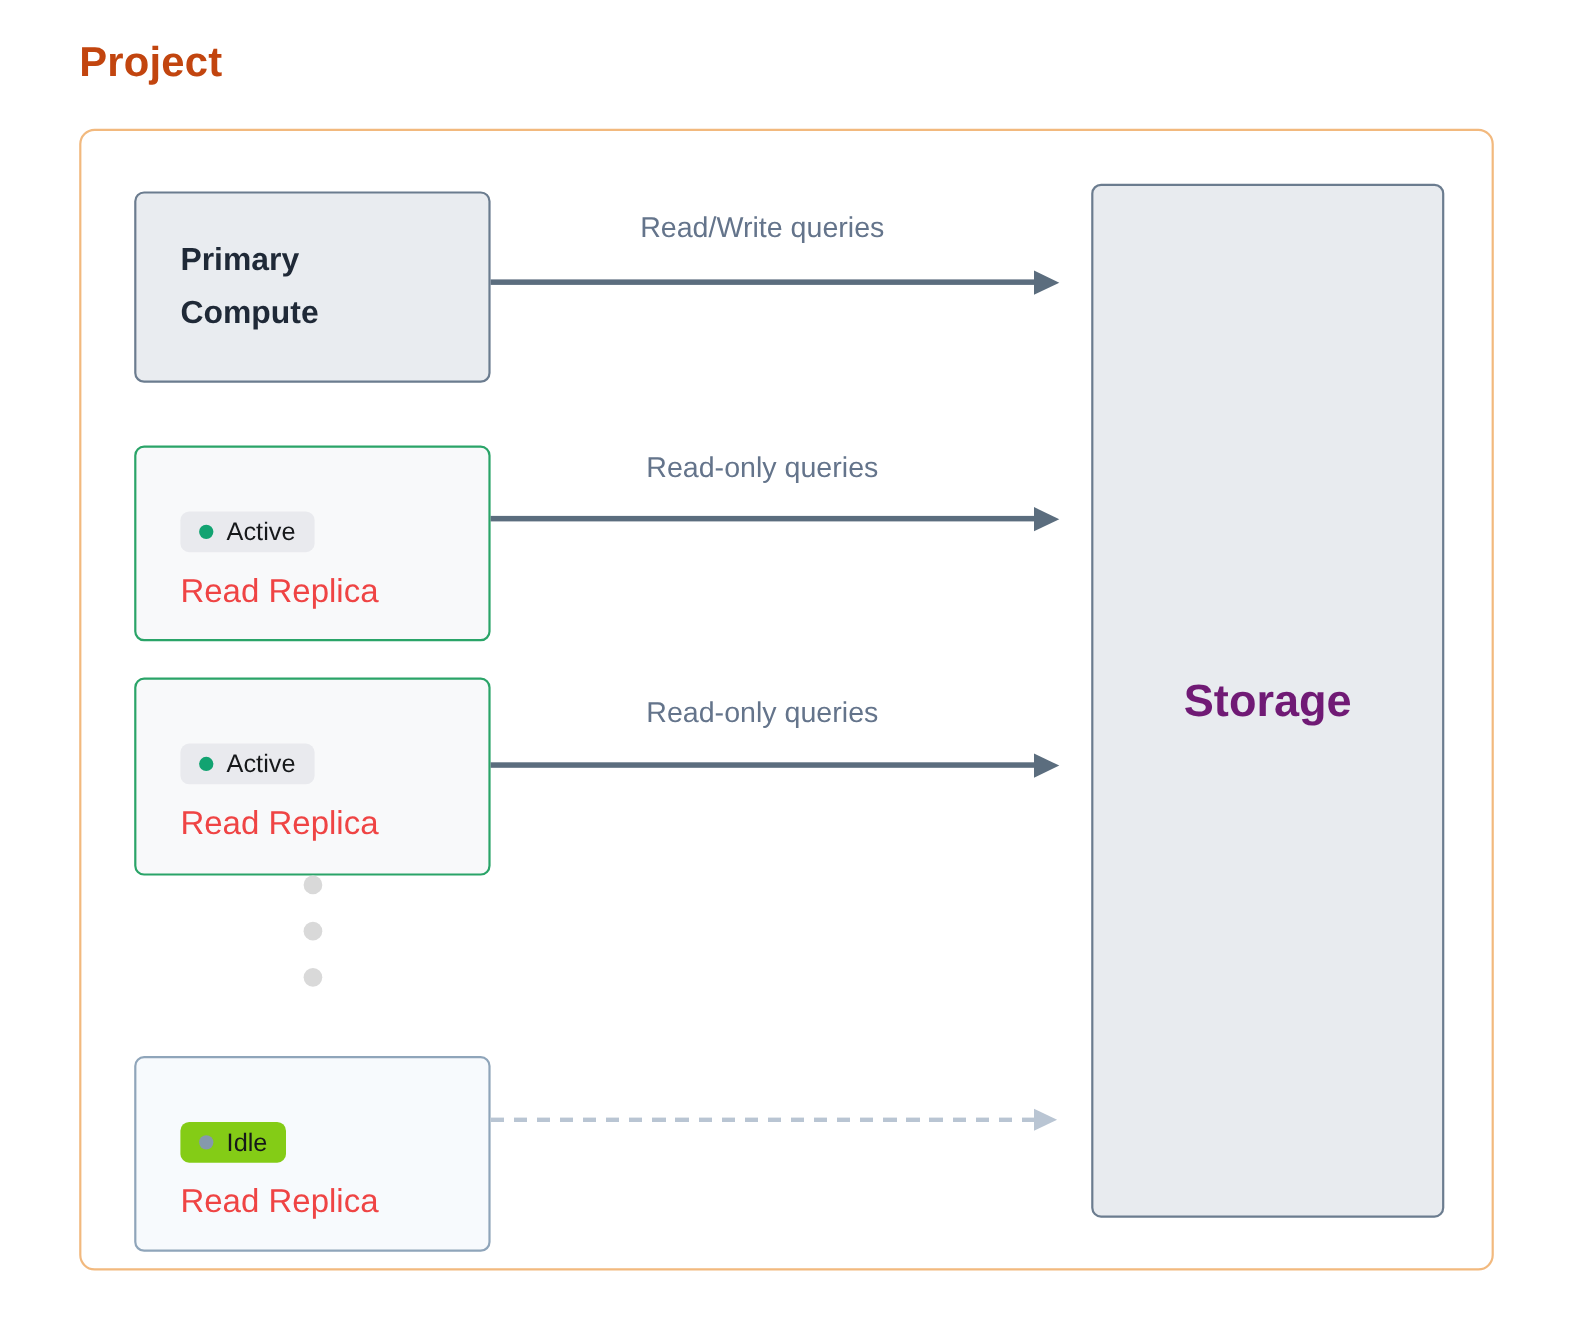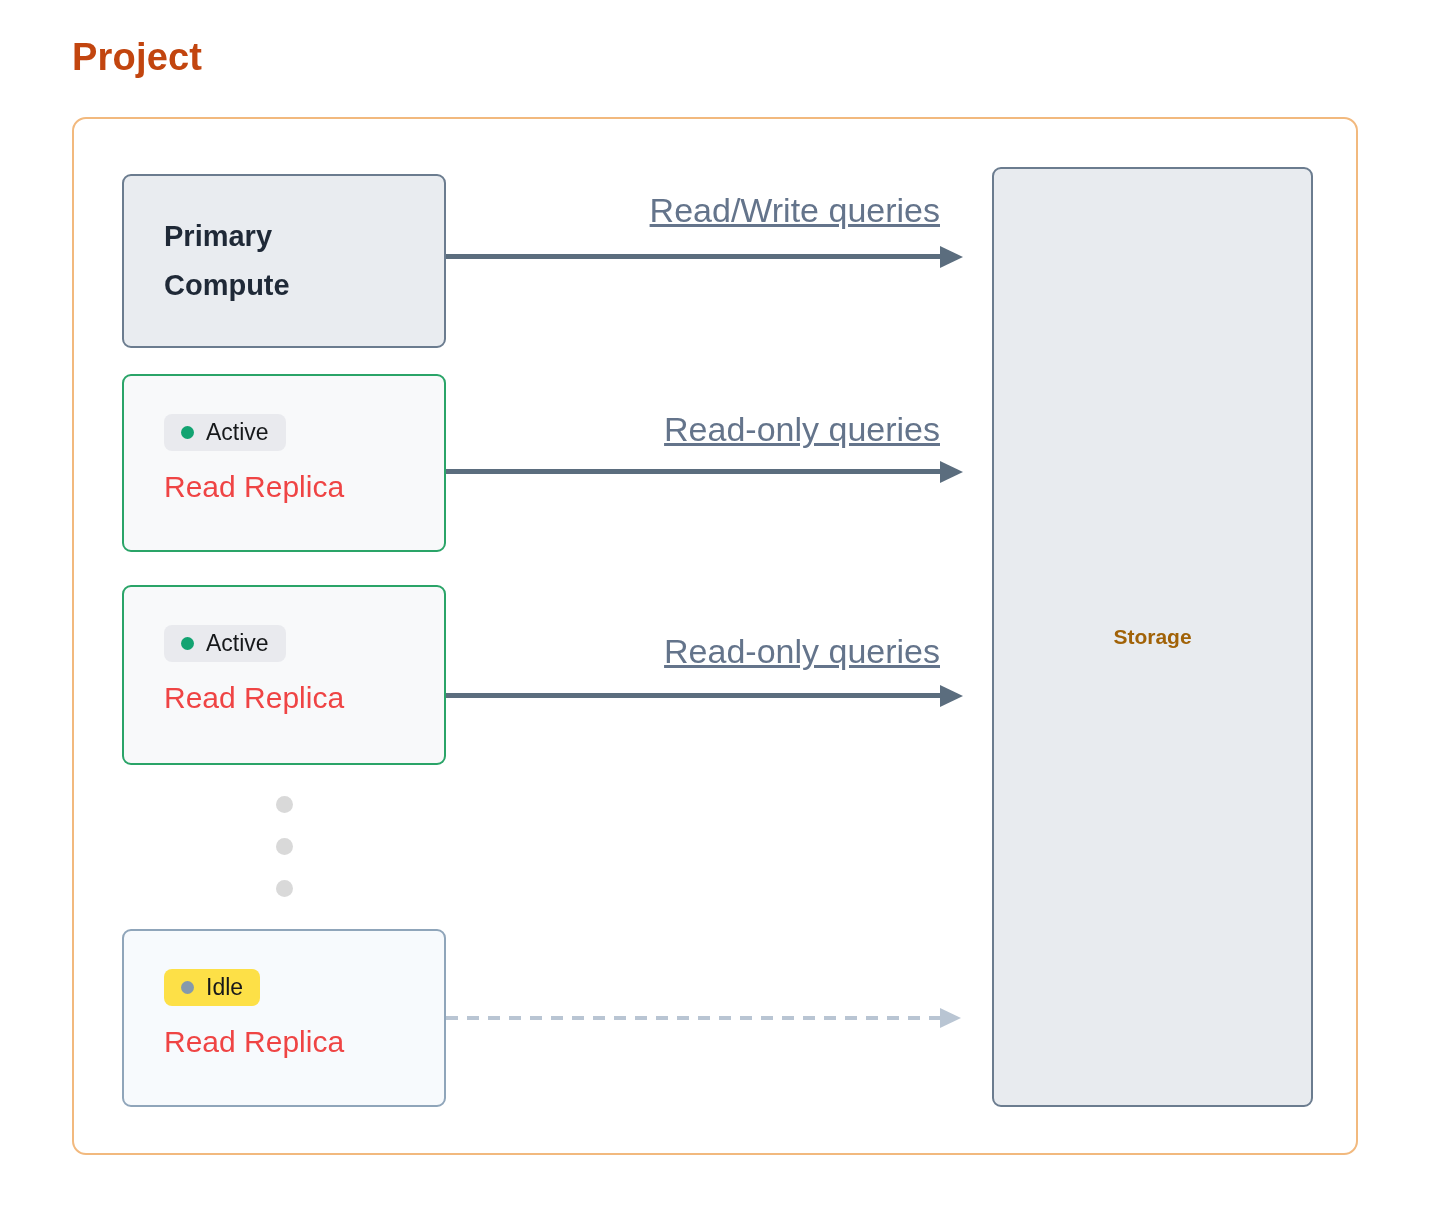--- a/index.html
+++ b/index.html
@@ -32,52 +32,53 @@
     background: #E9ECF0; border: 2px solid #6B7C8F;
     display: flex; align-items: center;
     padding: 0 40px;
     font-size: 29px; font-weight: 700; color: #1F2937;
     line-height: 1.68;
   }
 
   .node-replica {
     left: 48px; width: 324px;
     background: #F8F9FA; border: 2px solid #2AA468;
-    padding: 38px 40px 0 40px;
+    padding: 58px 40px 0 40px;
+    margin-top: 31px;
   }
   .replica-1 { top: 255px; height: 178px; }
   .replica-2 { top: 466px; height: 180px; }
   .replica-idle {
     top: 810px; height: 178px;
     background: #F7FAFD; border-color: #8FA5BA;
   }
 
   .status-badge {
     display: inline-flex; align-items: center;
     height: 37px; padding: 0 17px;
     background: #E9EAEE; border-radius: 8px;
     font-size: 23px; color: #16181A;
   }
-  .replica-idle .status-badge { background: #fde047; }
+  .replica-idle .status-badge { background: #84cc16; }
   .status-dot {
     width: 13px; height: 13px; border-radius: 50%;
     background: #12A371; margin-right: 12px;
   }
   .replica-idle .status-dot { background: #8599AC; }
 
   .replica-label {
     margin-top: 19px;
     font-size: 30px; color: #ef4444;
   }
 
   .node-storage {
     left: 918px; top: 48px; width: 321px; height: 940px;
     background: #E8EBEF; border: 2px solid #6B7C8F;
     display: flex; align-items: center; justify-content: center;
-    font-size: 21px; font-weight: 700; color: #a16207;
+    font-size: 41px; font-weight: 700; color: #701a75;
   }
 
   .edge-line {
     position: absolute; left: 372px; width: 494px; height: 5px;
     background: #5B6D7E;
   }
   .edge-head {
     position: absolute; left: 866px; width: 0; height: 0;
     border-top: 11px solid transparent;
     border-bottom: 11px solid transparent;
@@ -93,22 +94,22 @@
   }
   .edge-dashed-head {
     position: absolute; left: 866px; top: 889px; width: 0; height: 0;
     border-top: 10px solid transparent;
     border-bottom: 10px solid transparent;
     border-left: 21px solid #B9C5D3;
   }
 
   .edge-label {
     position: absolute; left: 372px; width: 494px;
-    text-align: right;
-    font-size: 34px; color: #64748B; text-decoration: underline;
+    text-align: center;
+    font-size: 26px; color: #64748B;
   }
   .edge-1-label { top: 72px; }
   .edge-2-label { top: 291px; }
   .edge-3-label { top: 513px; }
 
   .ellipsis-dot {
     position: absolute; left: 202px;
     width: 17px; height: 17px; border-radius: 50%;
     background: #D9D9D9;
   }

